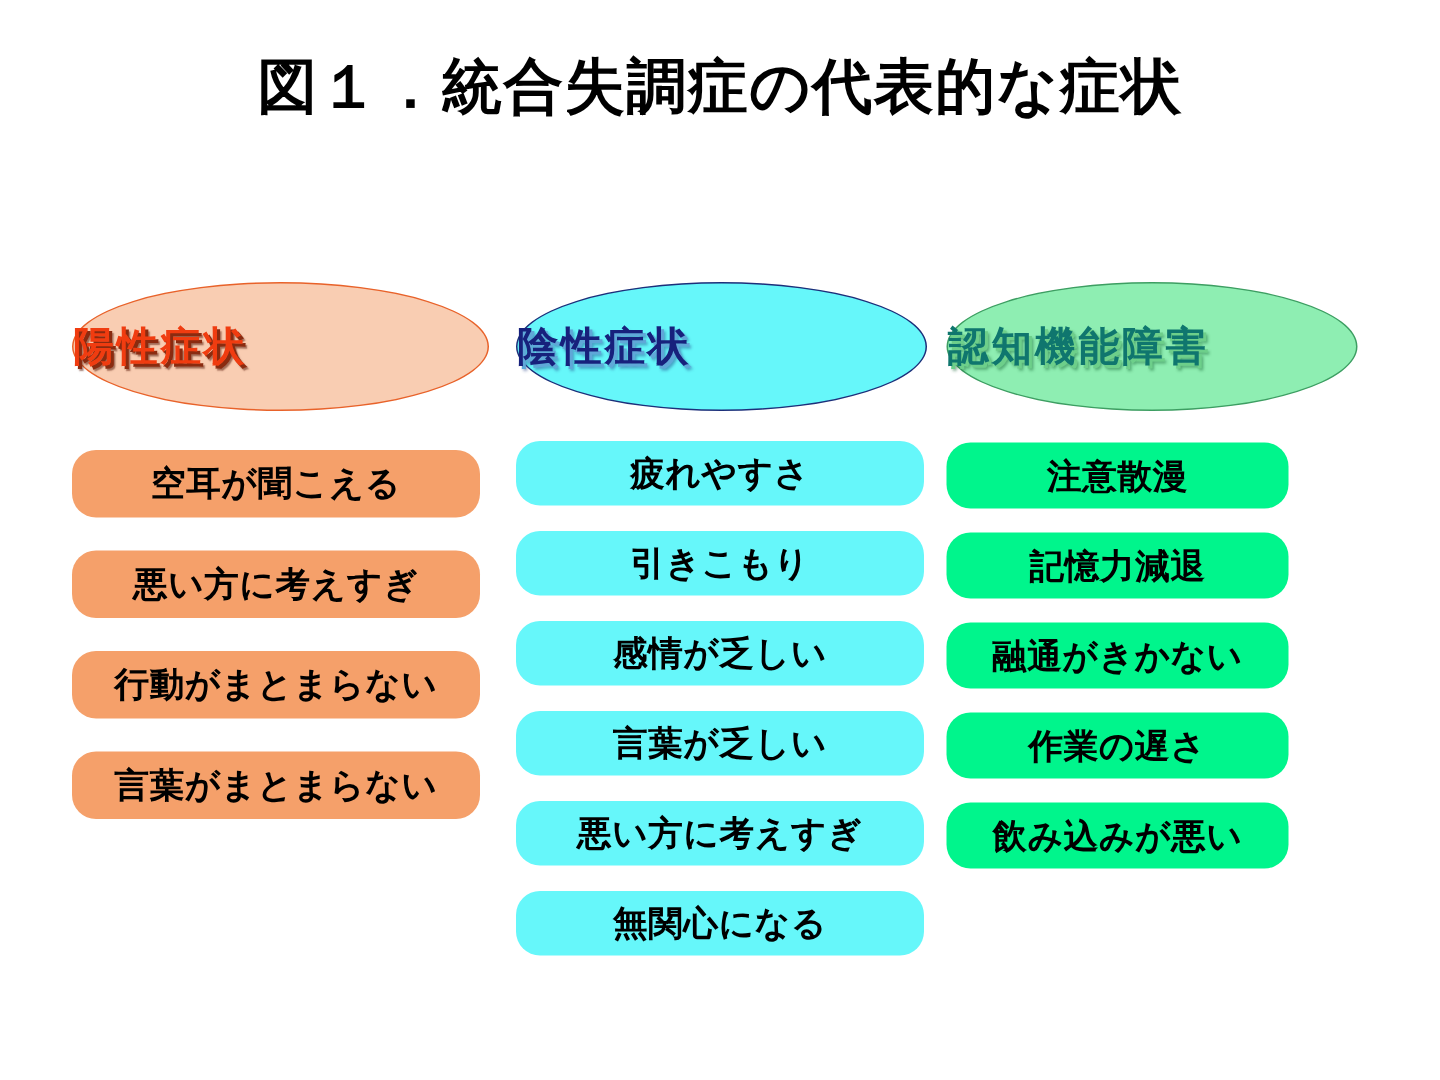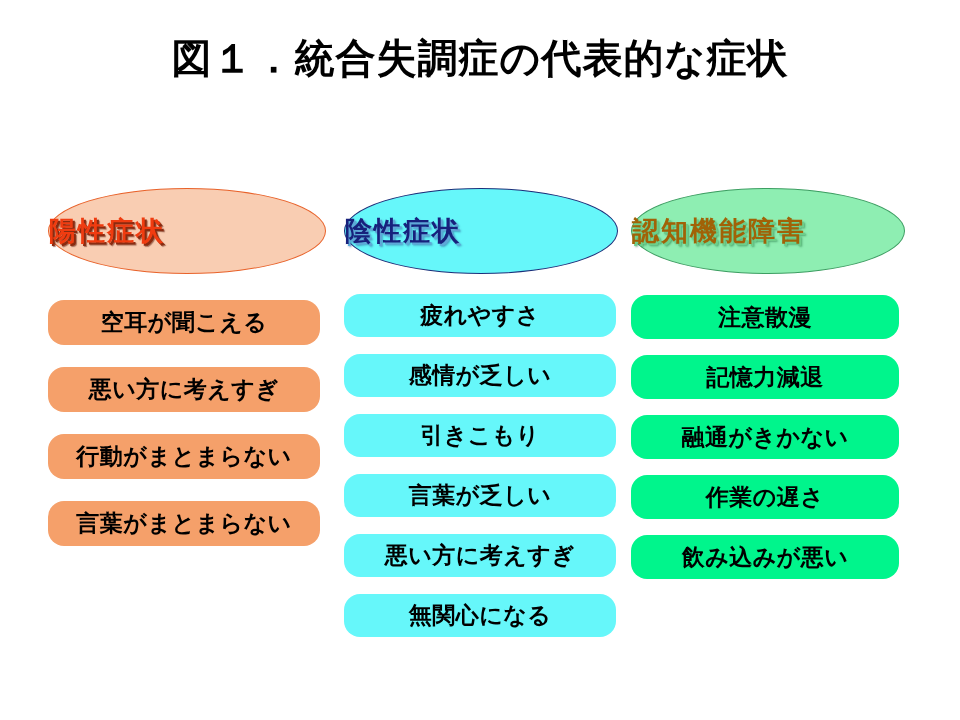--- a/index.html
+++ b/index.html
@@ -81,21 +81,21 @@
     color: #17217c;
     text-shadow: 2px 2px 0 #5fa8d8, 3px 3px 2px rgba(30,60,130,0.45);
   }
 
   #ellipse-cognitive {
     width: 274px;
     background: #8eeeb2;
     border: 1px solid #3d9e62;
   }
   #ellipse-cognitive .header-label {
-    color: #a16207;
+    color: #0f766e;
     text-shadow: 2px 2px 0 #6dcf8a, 3px 3px 2px rgba(10,90,40,0.45);
   }
 
   
   .symptom-list {
     position: absolute;
     top: 106px;
     left: 0;
     width: 100%;
   }
@@ -128,21 +128,21 @@
     height: 43px;
     margin-bottom: 17px;
     background: #66f7fa;
     font-size: 23px;
     letter-spacing: 0.5px;
   }
 
   
   #column-cognitive .symptom-list { top: 107px; }
   #column-cognitive .symptom-box {
-    width: 268px;
+    width: 228px;
     height: 44px;
     margin-bottom: 16px;
     background: #00f58c;
     font-size: 23px;
     letter-spacing: 0.5px;
   }
   .symptom-box:last-child { margin-bottom: 0; }
 </style>
 </head>
 <body>
@@ -162,22 +162,22 @@
       <div class="symptom-box">言葉がまとまらない</div>
     </div>
   </div>
 
   <div class="column" id="column-negative">
     <div class="header-ellipse" id="ellipse-negative">
       <span class="header-label">陰性症状</span>
     </div>
     <div class="symptom-list">
       <div class="symptom-box">疲れやすさ</div>
+      <div class="symptom-box">引きこもり</div>
       <div class="symptom-box">感情が乏しい</div>
-      <div class="symptom-box">引きこもり</div>
       <div class="symptom-box">言葉が乏しい</div>
       <div class="symptom-box">悪い方に考えすぎ</div>
       <div class="symptom-box">無関心になる</div>
     </div>
   </div>
 
   <div class="column" id="column-cognitive">
     <div class="header-ellipse" id="ellipse-cognitive">
       <span class="header-label">認知機能障害</span>
     </div>

